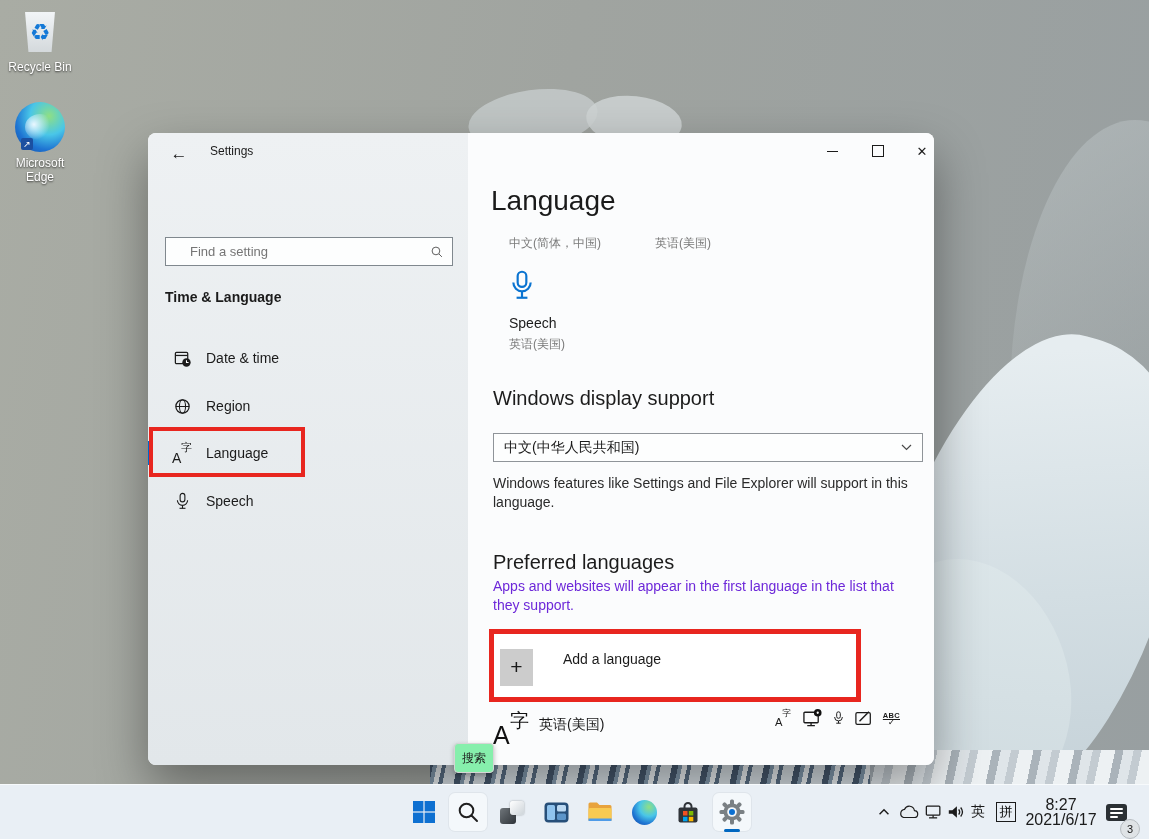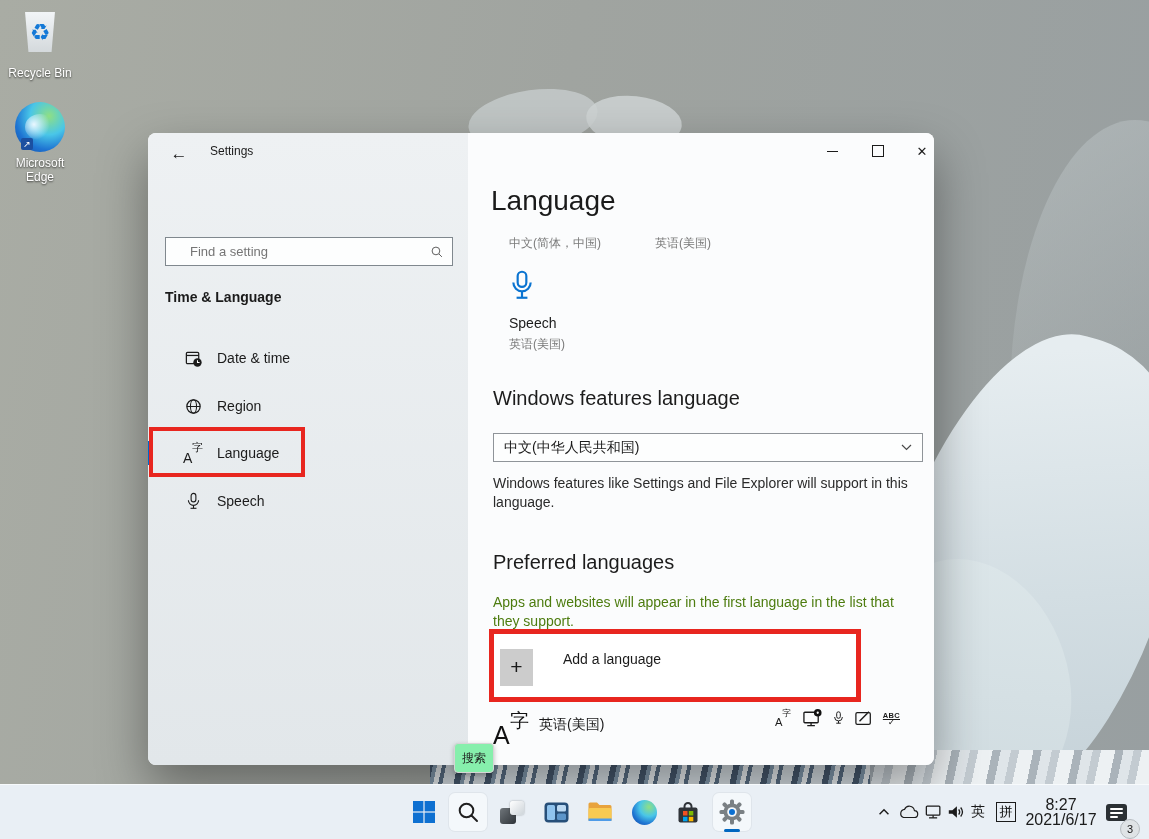--- a/index.html
+++ b/index.html
@@ -50,21 +50,21 @@
   .min-bar{width:11px;border-top:1px solid #1b1b1b;display:block;}
   .max-box{width:10px;height:10px;border:1px solid #1b1b1b;display:block;}
   .home-row{position:absolute;left:16px;top:58px;width:180px;height:32px;display:flex;align-items:center;gap:16px;
     font-size:14px;color:#1b1b1b;}
   .searchbox{position:absolute;left:17px;top:104px;width:288px;height:29px;background:#fdfefe;
     border:1px solid #80888e;display:flex;align-items:center;box-sizing:border-box;}
   .searchbox input{border:0;outline:0;background:transparent;flex:1;padding:0 8px;font-size:13px;color:#3a3a3a;
     font-family:inherit;margin-left:16px;}
   .searchbox .mag{margin-right:8px;display:flex;}
   .side-section{position:absolute;left:17px;top:156px;font-size:14px;font-weight:bold;color:#1b1b1b;}
-  .nav-item{position:absolute;left:11px;width:320px;height:48px;display:flex;align-items:center;gap:14px;
+  .nav-item{position:absolute;left:0;width:320px;height:48px;display:flex;align-items:center;gap:14px;
     padding-left:24px;box-sizing:border-box;font-size:14px;color:#1b1b1b;cursor:pointer;}
   .nav-item .nicon{width:20px;display:flex;justify-content:center;}
   .sel-bar{position:absolute;left:0;top:308px;width:3px;height:24px;background:#0066cc;}
   
   .azi{position:relative;width:20px;height:22px;display:inline-block;}
   .azi .a{position:absolute;left:0;bottom:-2px;font-size:14px;color:#1b1b1b;}
   .azi .zi{position:absolute;right:0;top:-2px;font-size:11px;color:#1b1b1b;}
   .azi-big{position:relative;width:36px;height:42px;display:inline-block;}
   .azi-big .a{position:absolute;left:0;bottom:0;font-size:25px;color:#111;}
   .azi-big .zi{position:absolute;right:0;top:0;font-size:19px;color:#111;}
@@ -76,21 +76,21 @@
   .speech-tile .micwrap{height:40px;}
   .speech-tile .lbl{font-size:14px;color:#1b1b1b;margin-top:6px;}
   .speech-tile .sub{font-size:12px;color:#7b7b7b;margin-top:5px;}
   .disp-header{position:absolute;left:345px;top:254px;font-size:20px;color:#1c1c1c;font-weight:400;}
   .selectbox{position:absolute;left:345px;top:300px;width:430px;height:29px;background:#fdfefe;
     border:1px solid #8f9499;box-sizing:border-box;display:flex;align-items:center;font-size:14px;color:#1b1b1b;
     padding:0 10px;cursor:pointer;}
   .selectbox .chev{margin-left:auto;display:flex;}
   .disp-desc{position:absolute;left:345px;top:341px;width:425px;font-size:14px;line-height:19px;color:#2b2b2b;}
   .pref-header{position:absolute;left:345px;top:418px;font-size:20px;color:#1c1c1c;font-weight:400;}
-  .pref-desc{position:absolute;left:345px;top:460px;width:418px;font-size:14px;line-height:19px;color:#4d7c0f;}
+  .pref-desc{position:absolute;left:345px;top:444px;width:418px;font-size:14px;line-height:19px;color:#6d28d9;}
   .add-row{position:absolute;left:341px;top:500px;width:368px;height:68px;background:#fff;display:flex;
     align-items:center;cursor:pointer;}
   .plus-sq{width:33px;height:37px;background:#cccccc;margin-left:11px;display:flex;align-items:center;
     justify-content:center;font-size:21px;color:#1a1a1a;font-weight:300;}
   .add-lbl{margin-left:30px;font-size:14px;color:#1b1b1b;position:relative;top:-8px;}
   .lang-row{position:absolute;left:345px;top:570px;width:425px;height:52px;display:flex;align-items:center;cursor:pointer;}
   .lang-row .name{margin-left:10px;font-size:14px;color:#1b1b1b;position:relative;top:-4px;}
   .lang-caps{position:absolute;right:18px;top:4px;display:flex;gap:9px;align-items:center;}
   .abc-cap{display:flex;flex-direction:column;align-items:center;line-height:7px;margin-top:2px;}
   .abc-cap .t{font-size:7.5px;font-weight:bold;color:#1b1b1b;letter-spacing:.3px;text-decoration:underline;}
@@ -143,21 +143,21 @@
 <div class="petal-low"></div>
 <div class="petal-top1"></div>
 <div class="petal-top2"></div>
 <div class="streaks-dark"></div>
 <div class="streaks-light"></div>
 
 <div class="dicon" style="left:8px;top:12px;">
   <div class="bin-body">
     <div class="bin-glyph">♻</div>
   </div>
-  <div style="margin-top:14px;">Recycle Bin</div>
+  <div style="margin-top:8px;">Recycle Bin</div>
 </div>
 <div class="dicon" style="left:8px;top:102px;">
   <div class="edge-ball">
     <div class="edge-swirl"></div>
     <div class="shortcut">↗</div>
   </div>
   <div style="margin-top:4px;width:76px;margin-left:-6px;">Microsoft Edge</div>
 </div>
 
 <div class="window">
@@ -244,21 +244,21 @@
           <rect x="8" y="2" width="8" height="14" rx="4" fill="none" stroke="#0b74d1" stroke-width="2"></rect>
           <path d="M4 12 a8 8 0 0 0 16 0" fill="none" stroke="#0b74d1" stroke-width="2"></path>
           <line x1="12" y1="20" x2="12" y2="26" stroke="#0b74d1" stroke-width="2"></line>
           <line x1="7" y1="26" x2="17" y2="26" stroke="#0b74d1" stroke-width="2"></line>
         </svg>
     </div>
     <div class="lbl">Speech</div>
     <div class="sub">英语(美国)</div>
   </div>
 
-  <div class="disp-header">Windows features language</div>
+  <div class="disp-header">Windows display support</div>
   <div class="selectbox">
     <span>中文(中华人民共和国)</span>
     <span class="chev">
       <svg width="11" height="7" viewBox="0 0 11 7">
           <polyline points="1,1 5.5,5.5 10,1" fill="none" stroke="#4a4a4a" stroke-width="1.2"></polyline>
         </svg>
     </span>
   </div>
   <div class="disp-desc">Windows features like Settings and File Explorer will support in this language.</div>
 

